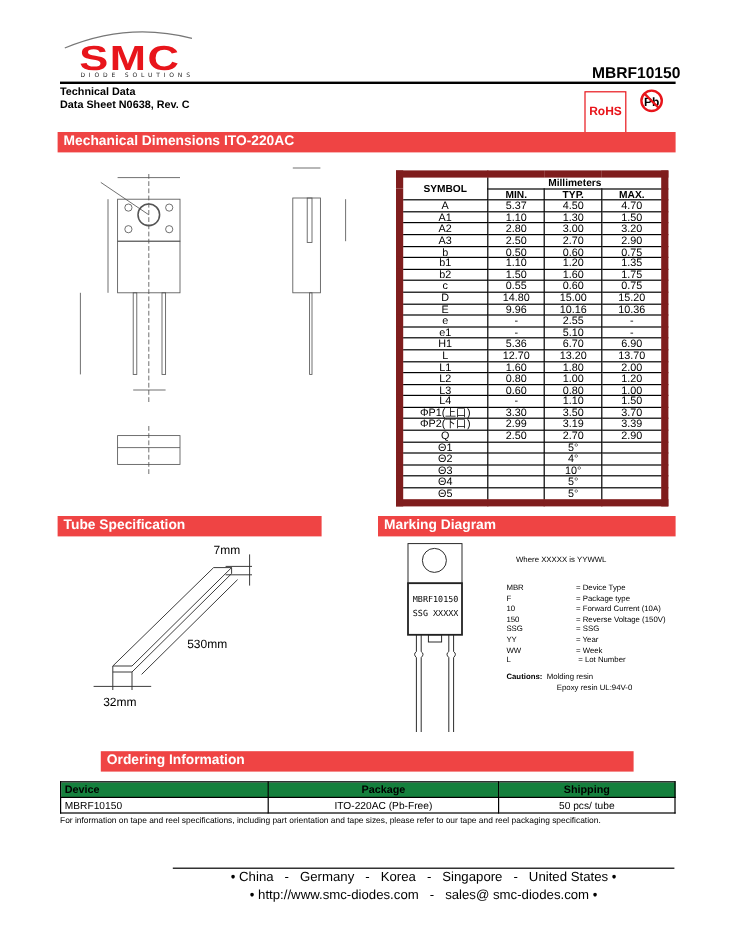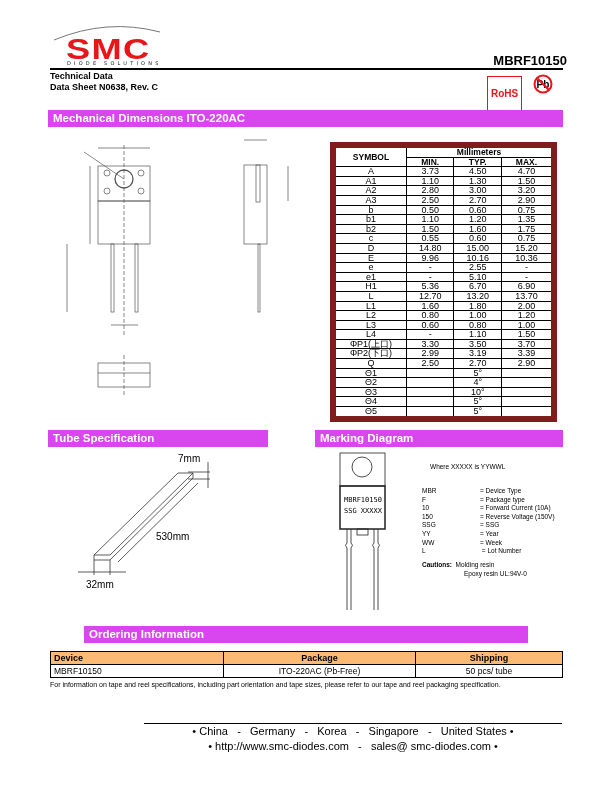--- a/index.html
+++ b/index.html
@@ -16,21 +16,21 @@
   .logo-sub { position: absolute; left: 15px; top: 38px; font-size: 5px; letter-spacing: 3.2px;
               color: #222; font-family: "DejaVu Sans", sans-serif; }
   .part-no { right: 45px; top: 53px; font-size: 13px; font-weight: bold; }
   .hdr-rule { left: 50px; top: 68px; width: 513px; height: 2px; background: #000; }
   .techdata { left: 50px; top: 71px; font-size: 9px; font-weight: bold; line-height: 11px; }
   .rohs { left: 487px; top: 76px; border: 1.5px solid #e8151b; color: #e8151b; font-size: 10px;
           font-weight: bold; padding: 11px 3px; line-height: 11px; }
   .pb { left: 533px; top: 74px; width: 20px; height: 20px; }
 
   
-  .bar { background: #d946ef; color: #fff; font-weight: bold; font-size: 11.5px;
+  .bar { background: #ef4444; color: #fff; font-weight: bold; font-size: 11.5px;
          height: 17px; line-height: 17px; padding-left: 5px; box-sizing: border-box; }
   .bar-mech { left: 48px; top: 110px; width: 515px; }
   .bar-tube { left: 48px; top: 430px; width: 220px; }
   .bar-mark { left: 315px; top: 430px; width: 248px; }
   .bar-order { left: 40px; top: 626px; width: 444px; margin-left: 44px; }
 
   
   table.dims { position: absolute; left: 330px; top: 142px; width: 227px;
                border-collapse: collapse; font-size: 9px; border: 6px solid #7f1d1d; }
   table.dims th, table.dims td { border: 1px solid #000; text-align: center; padding: 0;
@@ -43,21 +43,21 @@
   .mk-where { left: 430px; top: 463px; font-size: 6.5px; }
   .mk-legend { left: 422px; top: 487px; font-size: 6.5px; line-height: 8.6px; }
   .mk-legend .k { display: inline-block; width: 58px; }
   .mk-caution { left: 422px; top: 560px; font-size: 6.5px; line-height: 9px; }
   .mk-caution .lbl { font-weight: bold; }
 
   
   table.order { position: absolute; left: 50px; top: 651px; width: 513px; border-collapse: collapse;
                 font-size: 8.5px; }
   table.order th, table.order td { border: 1px solid #000; height: 12px; padding: 0 3px; line-height: 12px; }
-  table.order th { background: #fdba74; font-weight: bold; font-size: 9px; }
+  table.order th { background: #15803d; font-weight: bold; font-size: 9px; }
   .order-note { left: 50px; top: 681px; width: 510px; font-size: 7px; line-height: 8.5px; }
 
   .foot-rule { left: 144px; top: 723px; width: 418px; height: 1px; background: #000; }
   .foot { left: 144px; width: 418px; text-align: center; font-size: 11px; }
   .foot1 { top: 725px; }
   .foot2 { top: 740px; }
 </style>
 </head>
 <body>
 
@@ -122,21 +122,21 @@
     </tr>
     <tr>
       <th>MIN.</th>
       <th>TYP.</th>
       <th>MAX.</th>
     </tr>
   </thead>
   <tbody id="dims-body">
       <tr>
         <td>A</td>
-        <td>3.73</td>
+        <td>5.37</td>
         <td>4.50</td>
         <td>4.70</td>
       </tr>
       <tr>
         <td>A1</td>
         <td>1.10</td>
         <td>1.30</td>
         <td>1.50</td>
       </tr>
       <tr>

